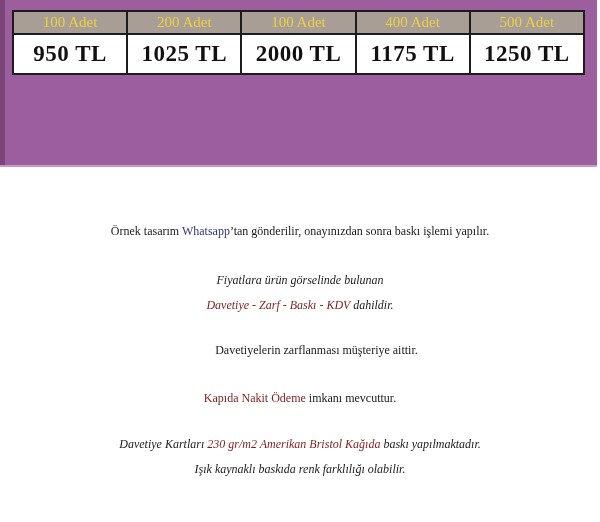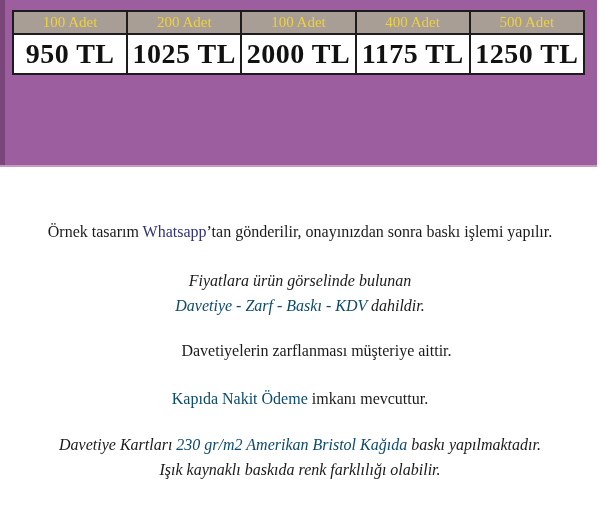--- a/index.html
+++ b/index.html
@@ -42,47 +42,47 @@
   .price-table tr.qty-row td {
     background: #a89e95;
     color: #edd13f;
     font-size: 15px;
     height: 21px;
     font-weight: normal;
   }
   .price-table tr.price-row td {
     background: #ffffff;
     color: #111111;
-    font-size: 28px;
+    font-size: 23px;
     font-weight: bold;
     height: 38px;
     letter-spacing: 0.5px;
   }
 
   
   .notes {
     text-align: center;
     color: #1a1a1a;
-    font-size: 16px;
+    font-size: 12px;
   }
   .notes p {
     margin: 0;
     line-height: 21px;
   }
   .notes p.multiline {
     line-height: 25px;
     font-style: italic;
   }
   .p1 { margin-top: 54px !important; }
   .p2 { margin-top: 26px !important; }
   .p3 { margin-top: 22px !important; padding-left: 33px; }
   .p4 { margin-top: 27px !important; }
   .p5 { margin-top: 23px !important; }
 
-  .red-text { color: #0c4a6e; margin-top: 40px; }
+  .red-text { color: #7f1d1d; margin-top: 40px; }
   .link-text { color: #32327f; cursor: pointer; }
 </style>
 </head>
 <body>
 
 <div class="banner">
 
   <table class="price-table">
     <tbody>
         <tr class="qty-row">

